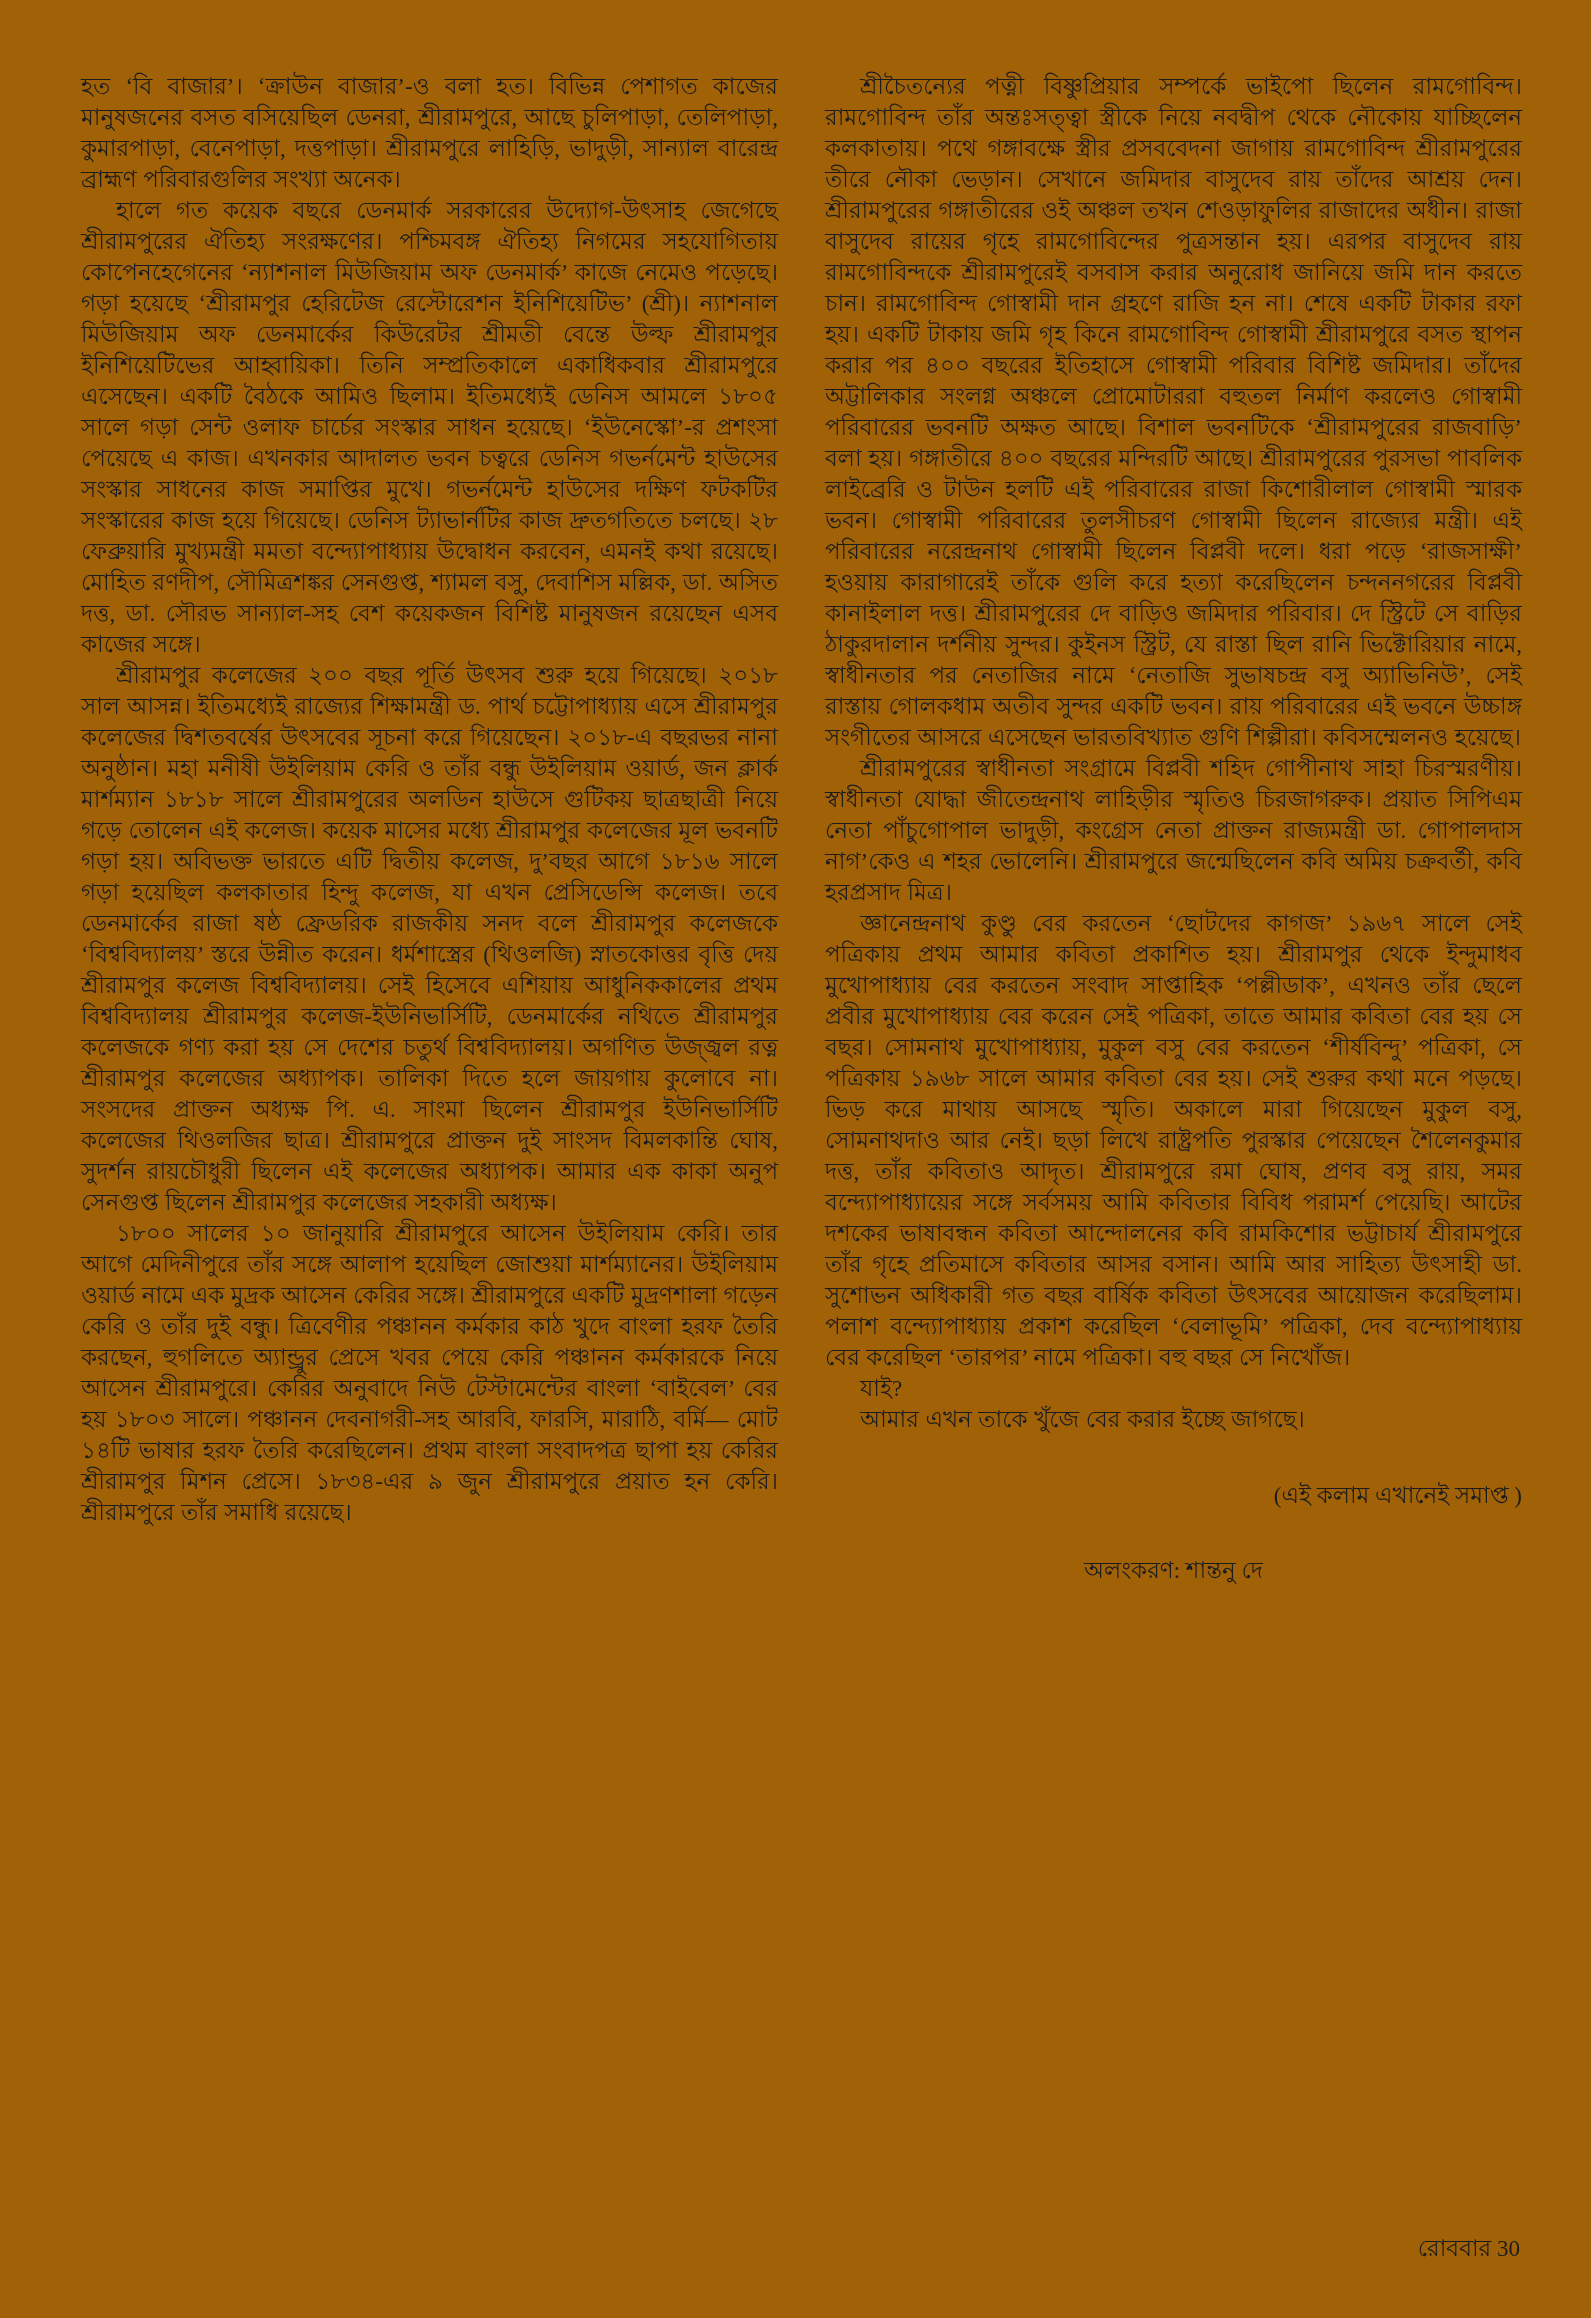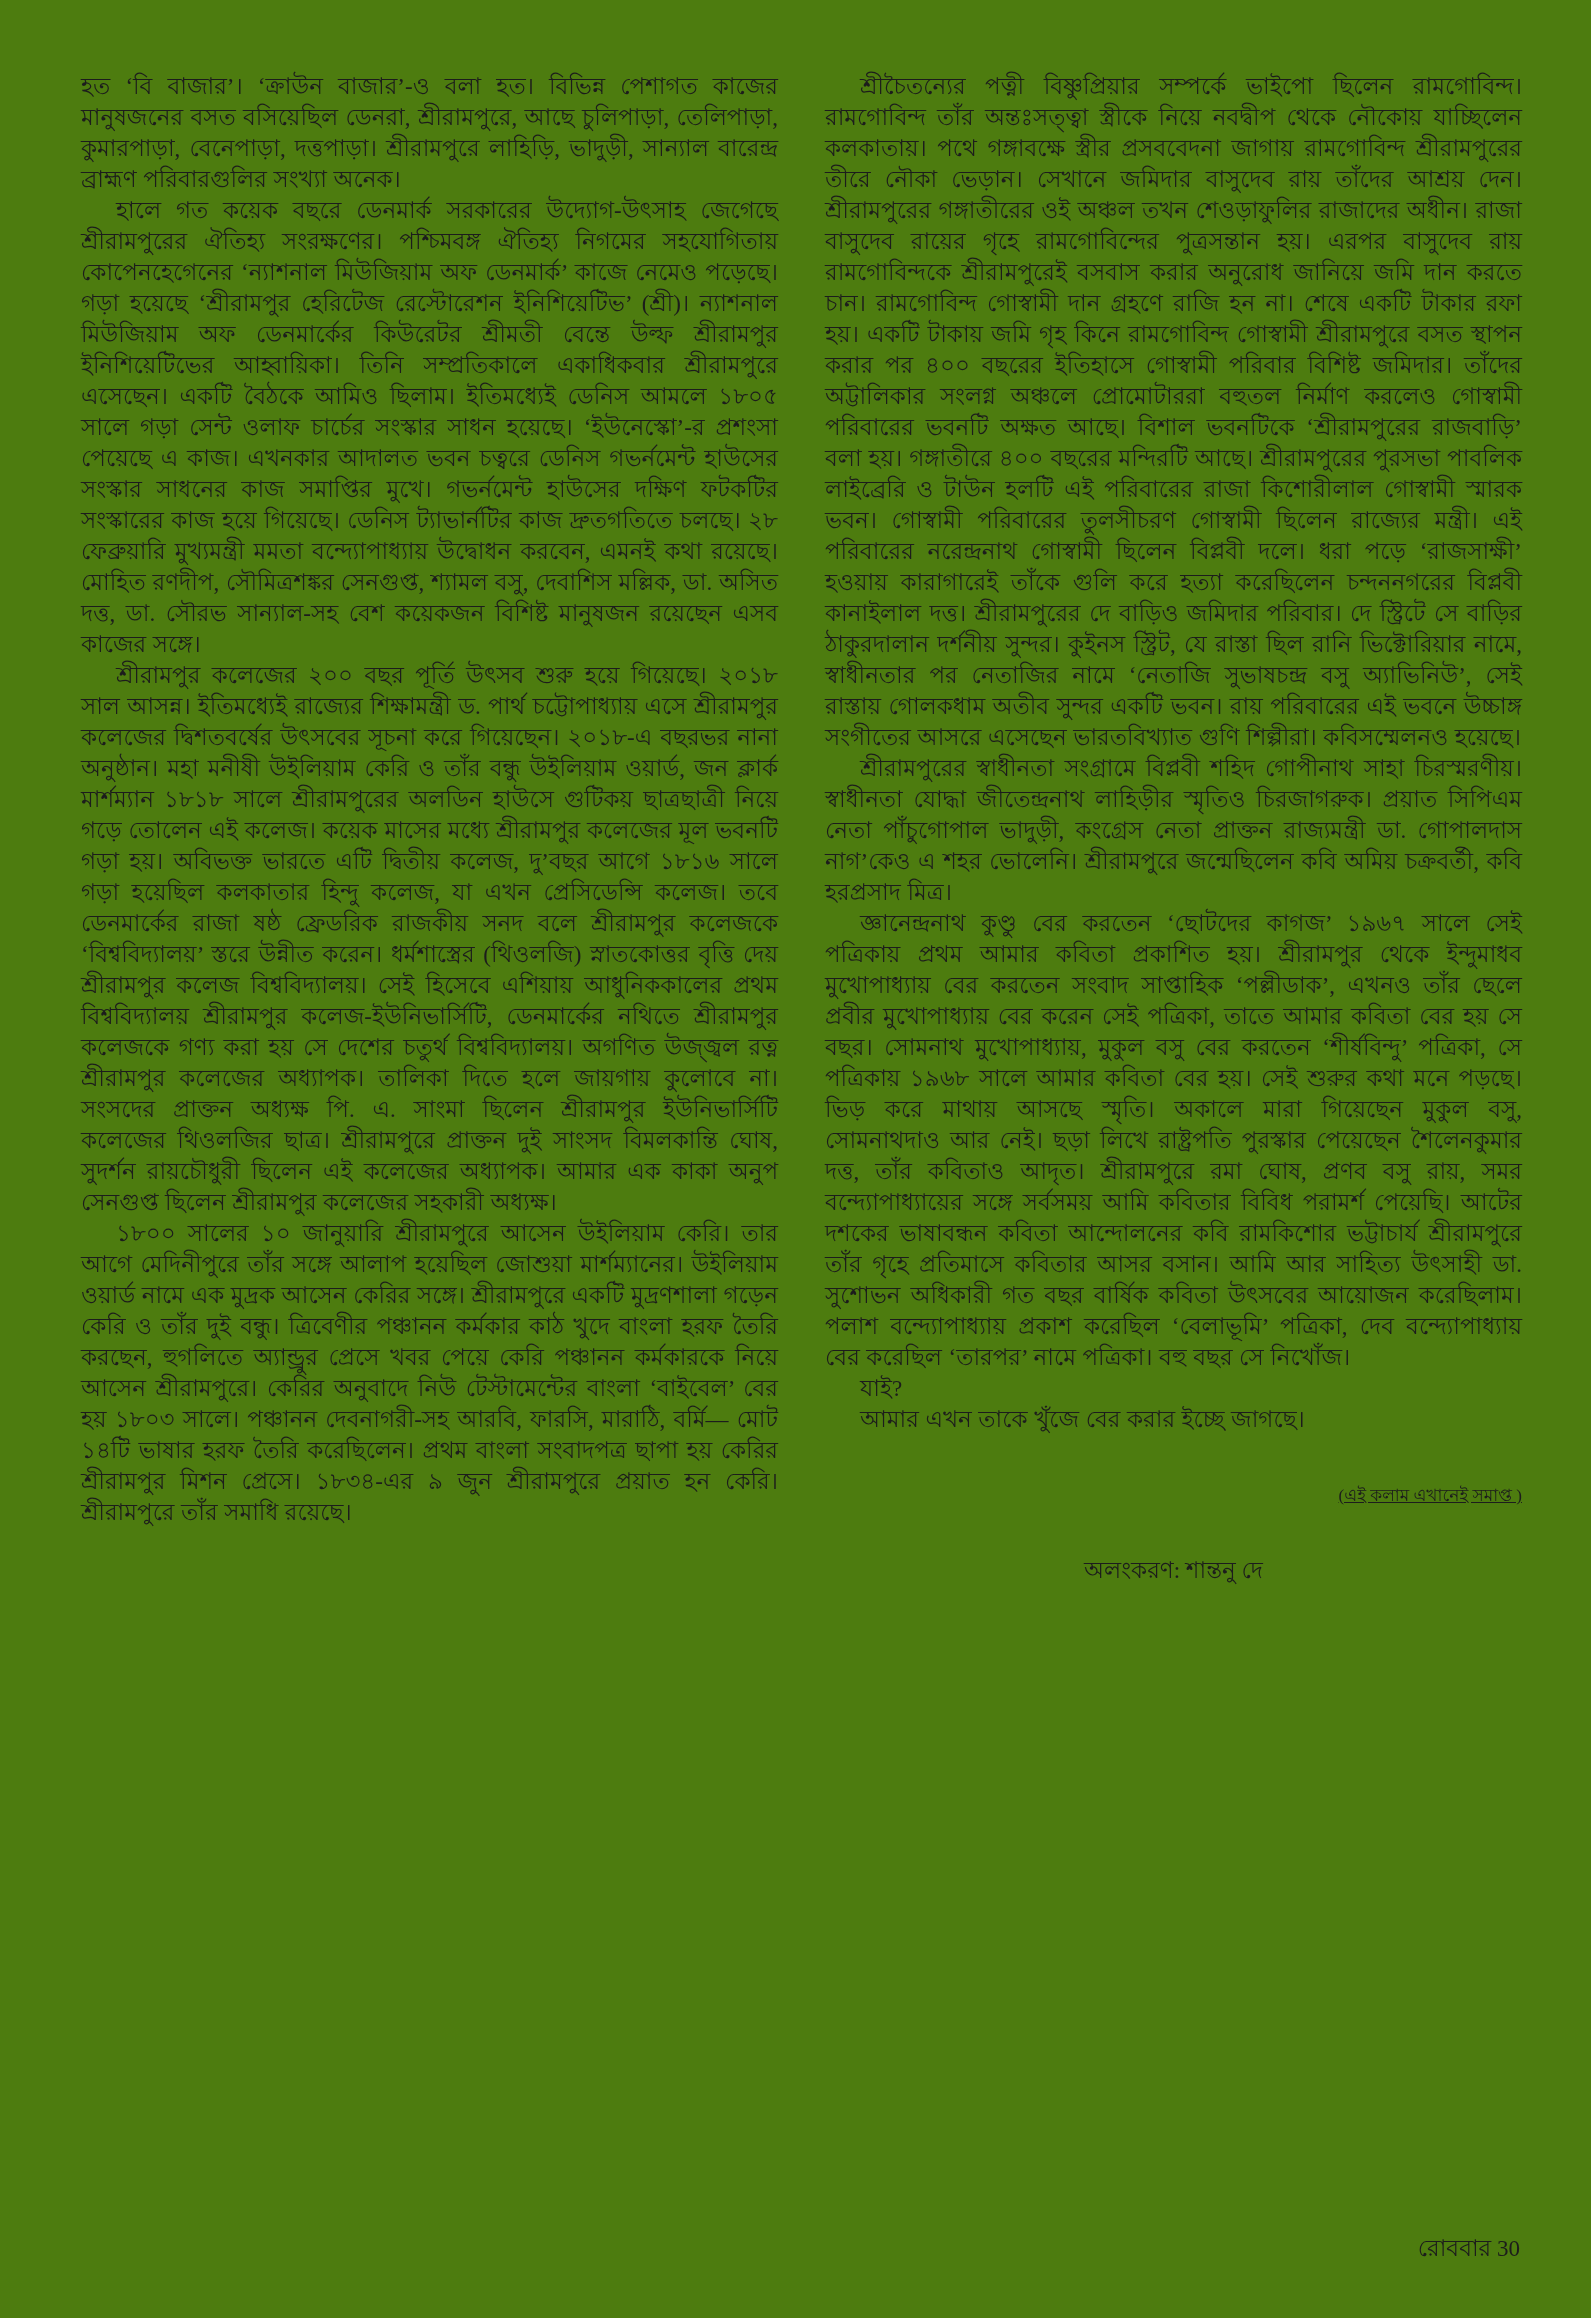--- a/index.html
+++ b/index.html
@@ -5,21 +5,21 @@
   html, body {
     margin: 0;
     padding: 0;
     background: #e8e8e6;
   }
   .page {
     position: relative;
     width: 1591px;
     height: 2319px;
     margin: 0 auto;
-    background: #4d7c0f;
+    background: #a16207;
     box-sizing: border-box;
     padding: 71px 69px 0 81px;
     font-family: "Liberation Serif", "DejaVu Serif", serif;
     color: #1c1c1c;
   }
   .columns {
     display: flex;
     gap: 47px;
     align-items: flex-start;
   }
@@ -34,23 +34,22 @@
     text-align: justify;
     word-spacing: 0.8px;
   }
   .col p.indent {
     text-indent: 35px;
     font-family: Liberation Serif, serif;
   }
   .endnote {
     margin-top: 45px;
     text-align: right;
-    font-size: 17px;
+    font-size: 23px;
     line-height: 31px;
-    text-decoration: underline;
   }
   .credit {
     margin-top: 44px;
     text-align: center;
     font-size: 23px;
     line-height: 31px;
   }
   .page-label {
     position: absolute;
     right: 71px;

